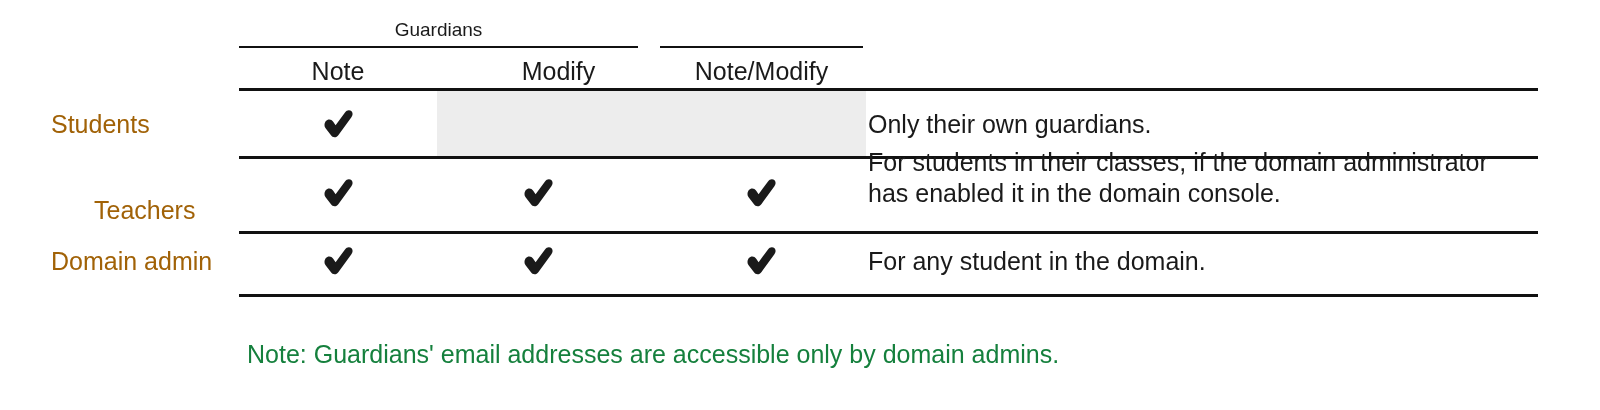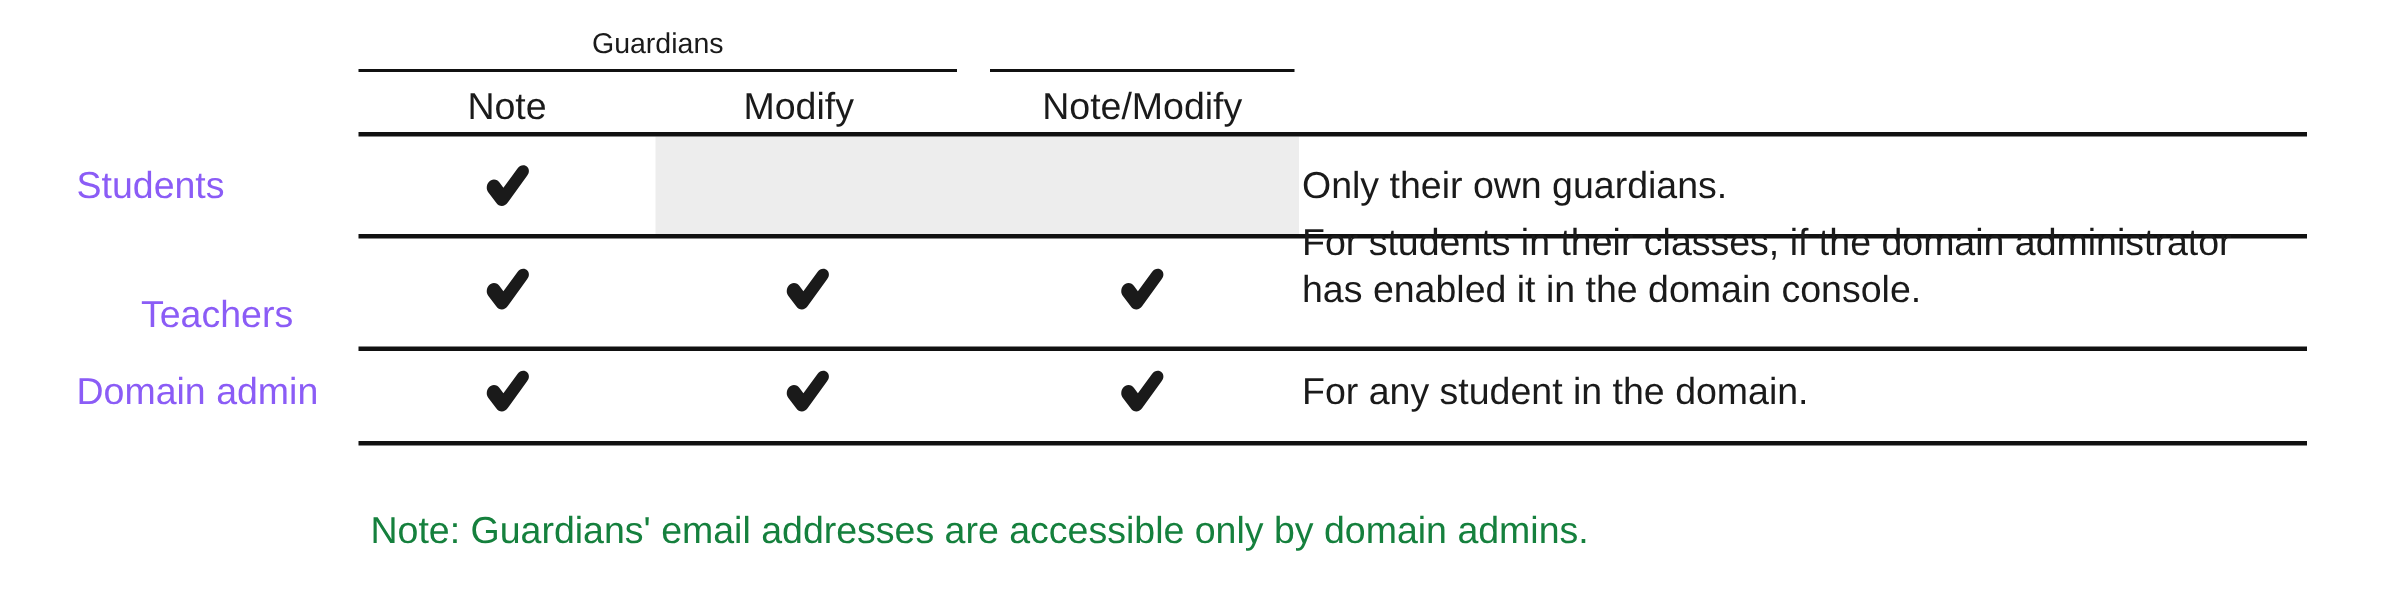--- a/index.html
+++ b/index.html
@@ -46,21 +46,21 @@
   .sub-label {
     position: absolute;
     font-size: 25px;
     line-height: 30px;
     text-align: center;
     white-space: nowrap;
     top: 56px;
     color: #1a1a1a;
   }
   #sub-view      { left: 239px; width: 198px; }
-  #sub-modify    { left: 432px; width: 201px; }
+  #sub-modify    { left: 458px; width: 201px; }
   #sub-viewmod   { left: 660px; width: 203px; }
 
   
   .table-rule {
     position: absolute;
     left: 239px;
     width: 1299px;
     height: 3px;
     background: #111111;
   }
@@ -79,21 +79,21 @@
     background: #ededed;
   }
 
   
   .row-label {
     position: absolute;
     left: 51px;
     font-size: 25px;
     line-height: 30px;
     white-space: nowrap;
-    color: #8b5cf6;
+    color: #a16207;
   }
   #row-label-0 { top: 109px; }
   #row-label-1 { top: 195px; margin-left: 43px; }
   #row-label-2 { top: 246px; }
 
   
   .check {
     position: absolute;
     width: 40px;
     height: 40px;

